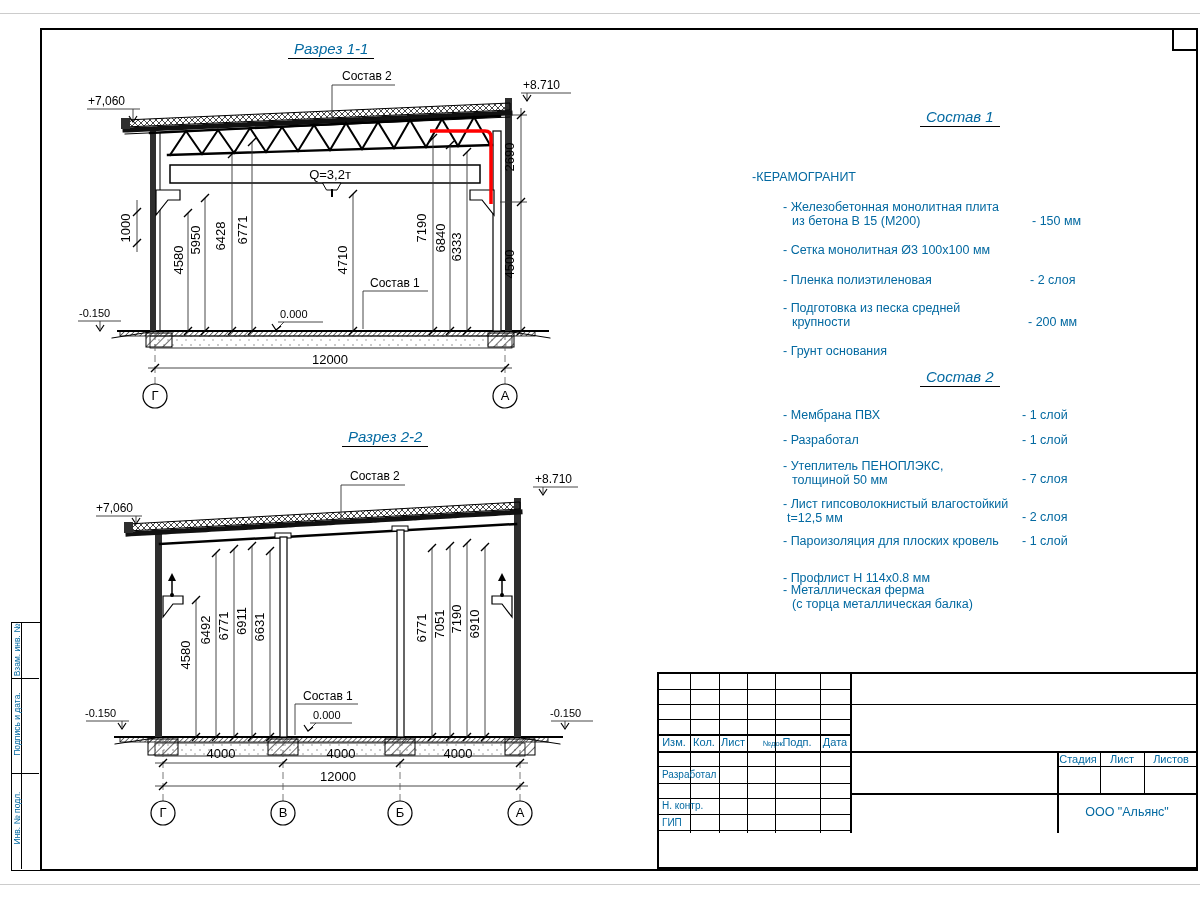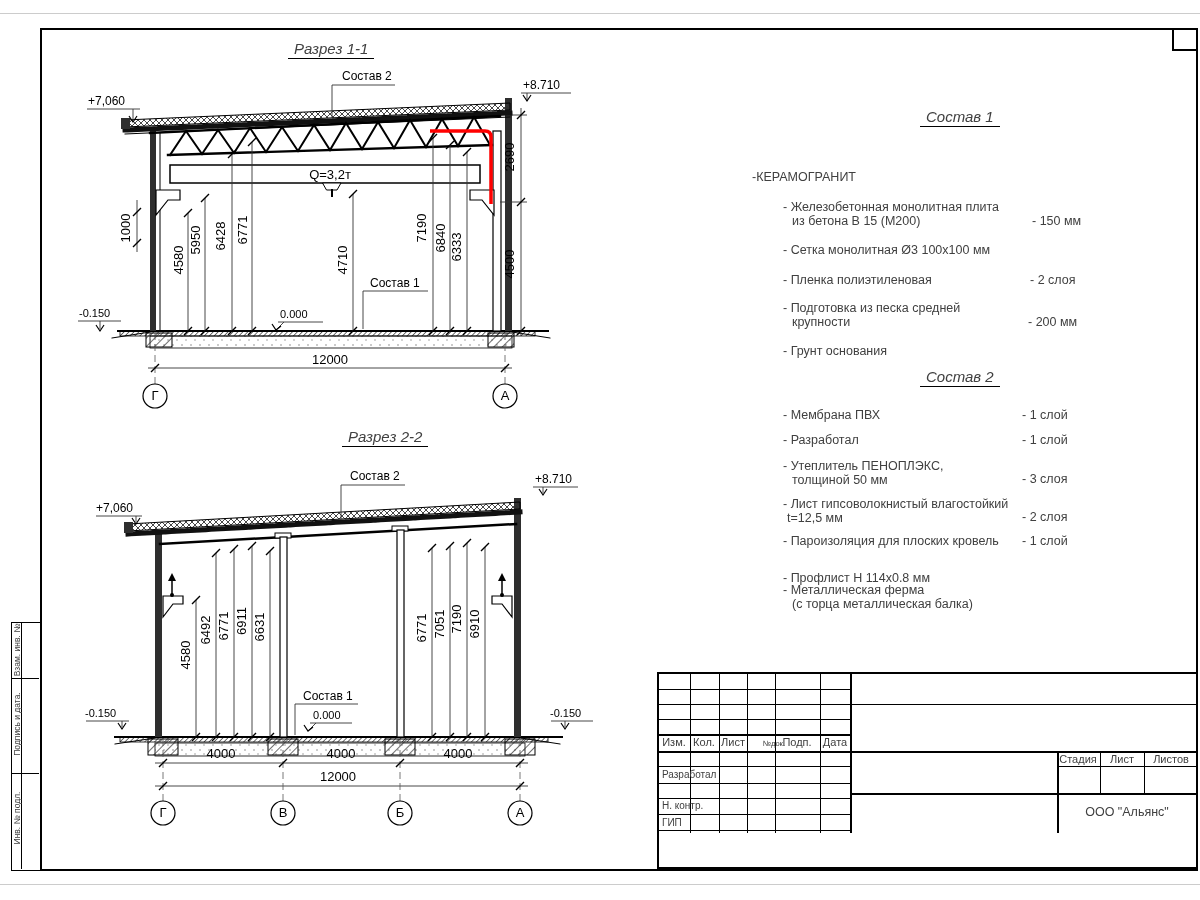--- a/index.html
+++ b/index.html
@@ -1,17 +1,17 @@
 <!DOCTYPE html>
 <html><head>
 <meta charset="utf-8">
 <style>
   html,body{margin:0;padding:0;background:#fff;}
   #canvas{position:relative;width:1200px;height:900px;background:#fff;overflow:hidden;
-          font-family:"Liberation Sans", sans-serif;color:#404040;}
+          font-family:"Liberation Sans", sans-serif;color:#0369a1;}
   .abs{position:absolute;}
   .grayline{position:absolute;left:0;width:1200px;height:1px;background:#cccccc;}
   .frame{position:absolute;border:2px solid #000;box-sizing:border-box;background:transparent;}
   .dtitle{position:absolute;font-style:italic;font-size:15px;border-bottom:1.4px solid #000;
           padding:0 6px 1px 6px;white-space:nowrap;}
   .item{position:absolute;font-size:12.5px;line-height:14px;white-space:nowrap;}
   .item .ind{padding-left:9px;}
   .val{position:absolute;font-size:12.5px;white-space:nowrap;}
   .hl{position:absolute;background:#000;height:1px;}
   .vl{position:absolute;background:#000;width:1px;}
@@ -233,21 +233,21 @@
     </div>
     <div class="val" style="left:1022px;top:408px">- 1 слой</div>
     <div class="item" style="left:783px;top:433px">
       <div>- Разработал</div>
     </div>
     <div class="val" style="left:1022px;top:433px">- 1 слой</div>
     <div class="item" style="left:783px;top:459px">
       <div>- Утеплитель ПЕНОПЛЭКС,</div>
       <div class="ind">толщиной 50 мм</div>
     </div>
-    <div class="val" style="left:1022px;top:472px">- 3 слоя</div>
+    <div class="val" style="left:1022px;top:472px">- 7 слоя</div>
     <div class="item" style="left:783px;top:497px">
       <div>- Лист гипсоволокнистый влагостойкий</div>
       <div style="padding-left:4px">t=12,5 мм</div>
     </div>
     <div class="val" style="left:1022px;top:510px">- 2 слоя</div>
     <div class="item" style="left:783px;top:534px">
       <div>- Пароизоляция для плоских кровель</div>
     </div>
     <div class="val" style="left:1022px;top:534px">- 1 слой</div>
     <div class="item" style="left:783px;top:571px">

